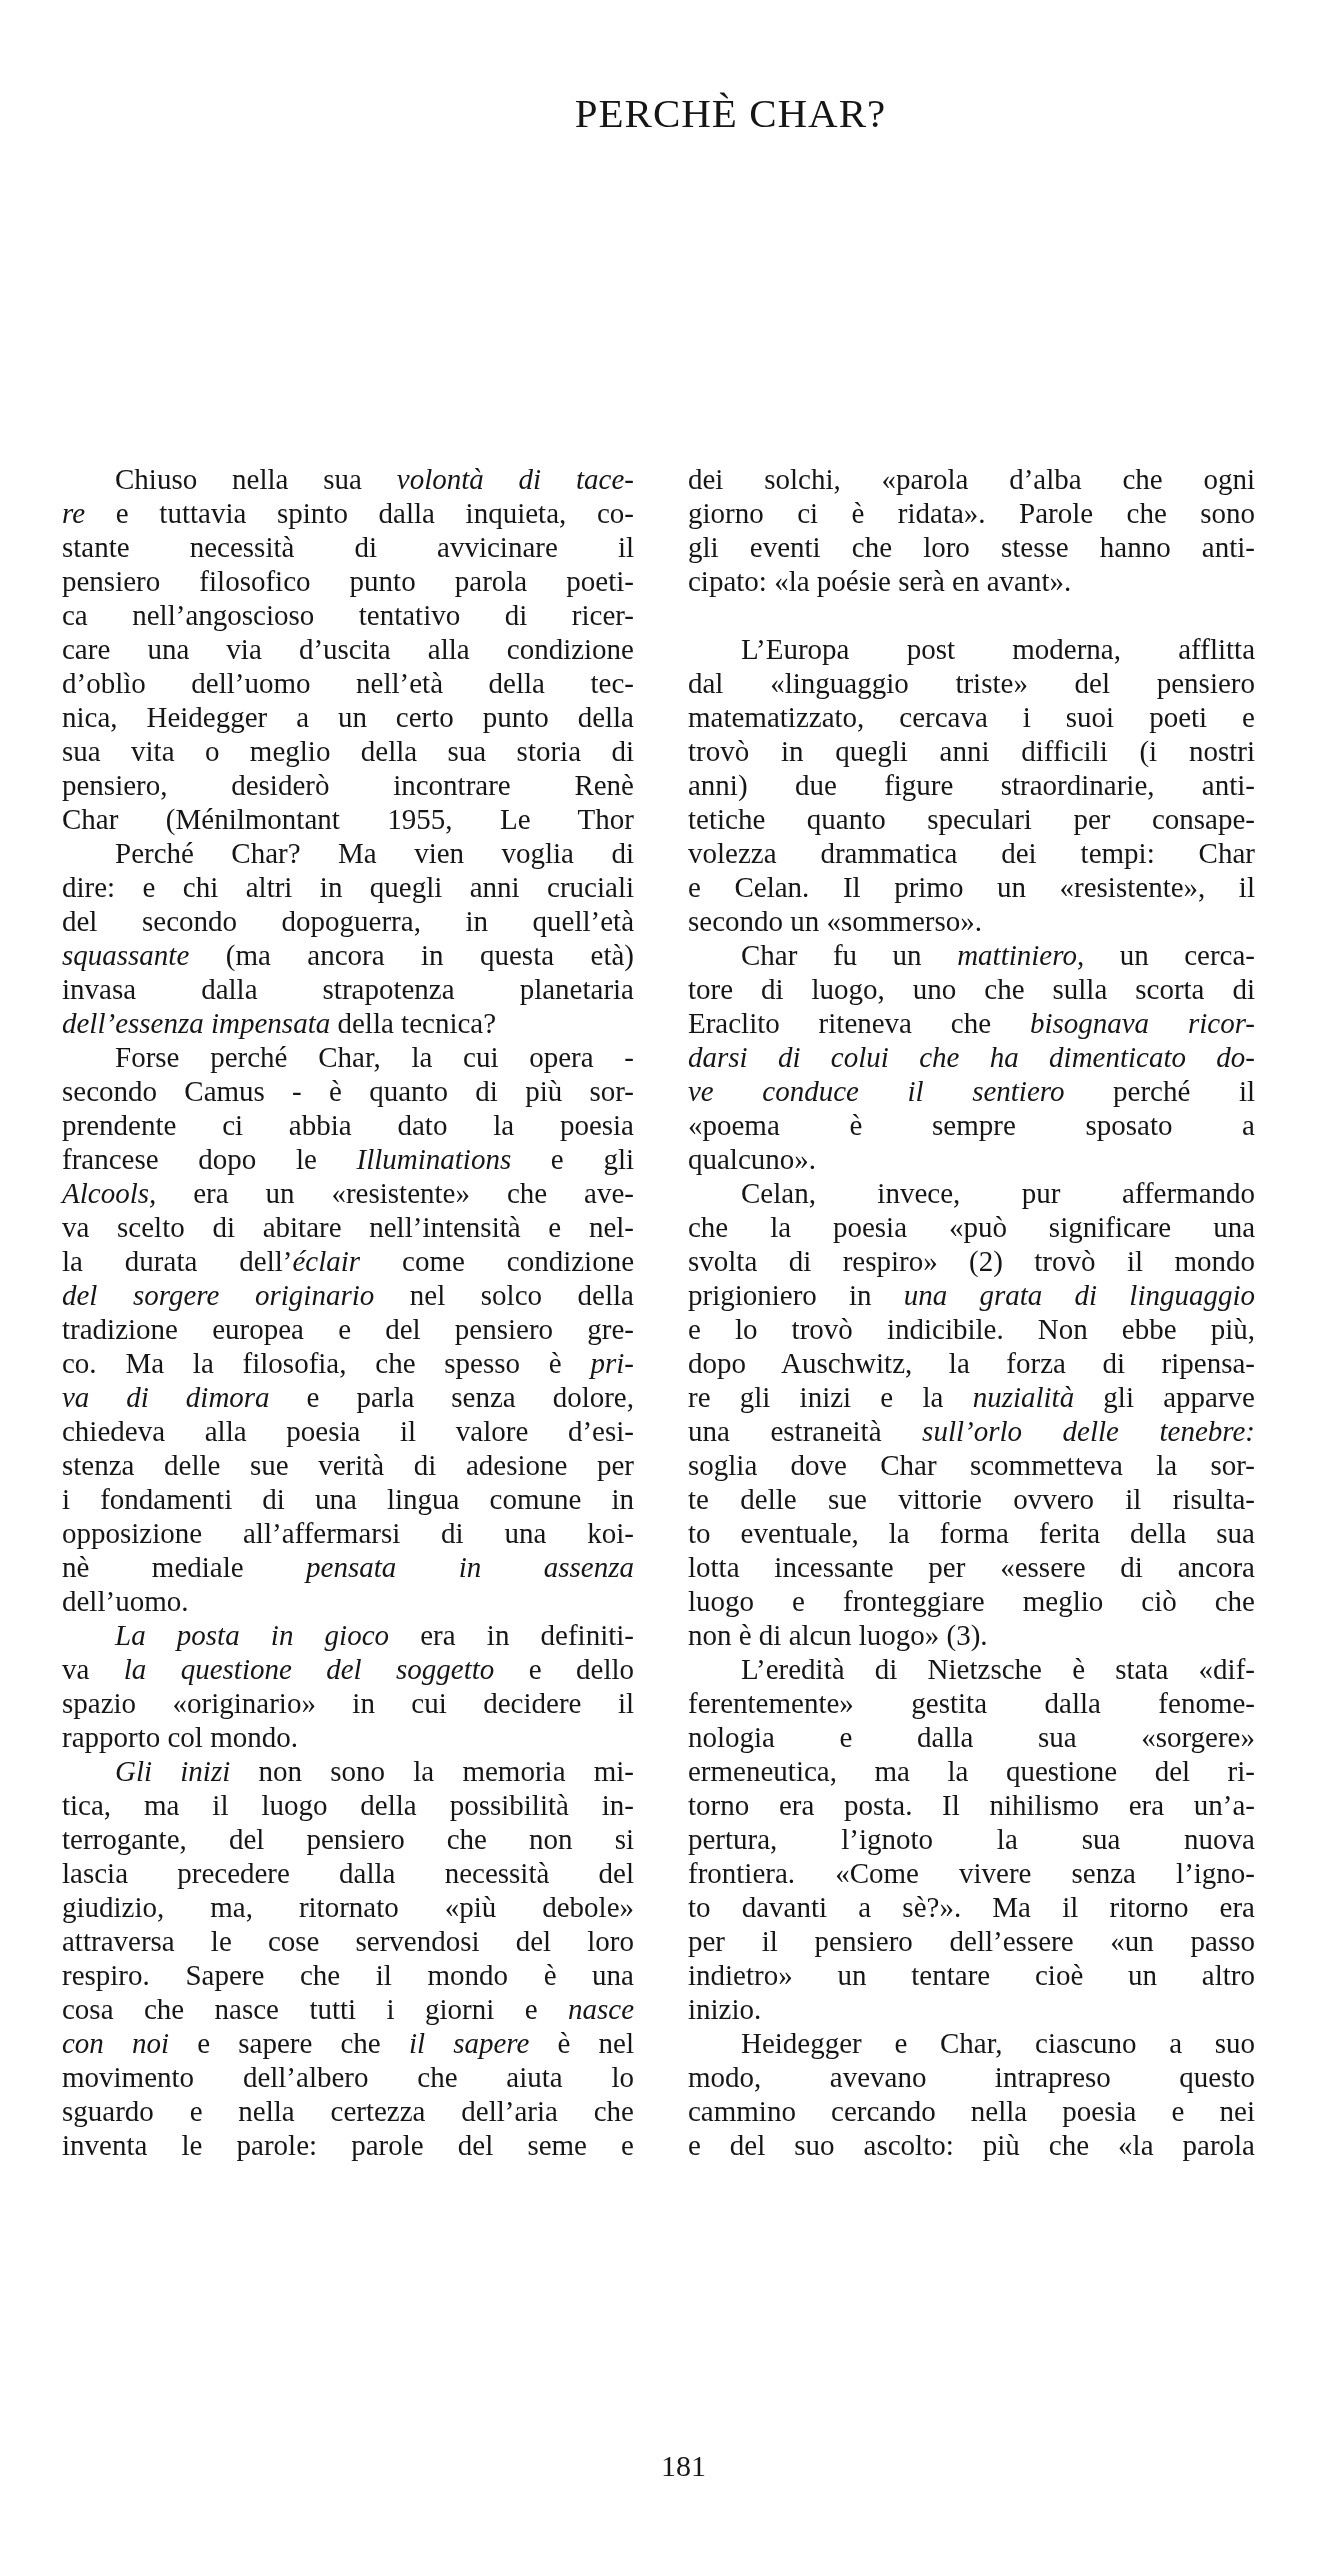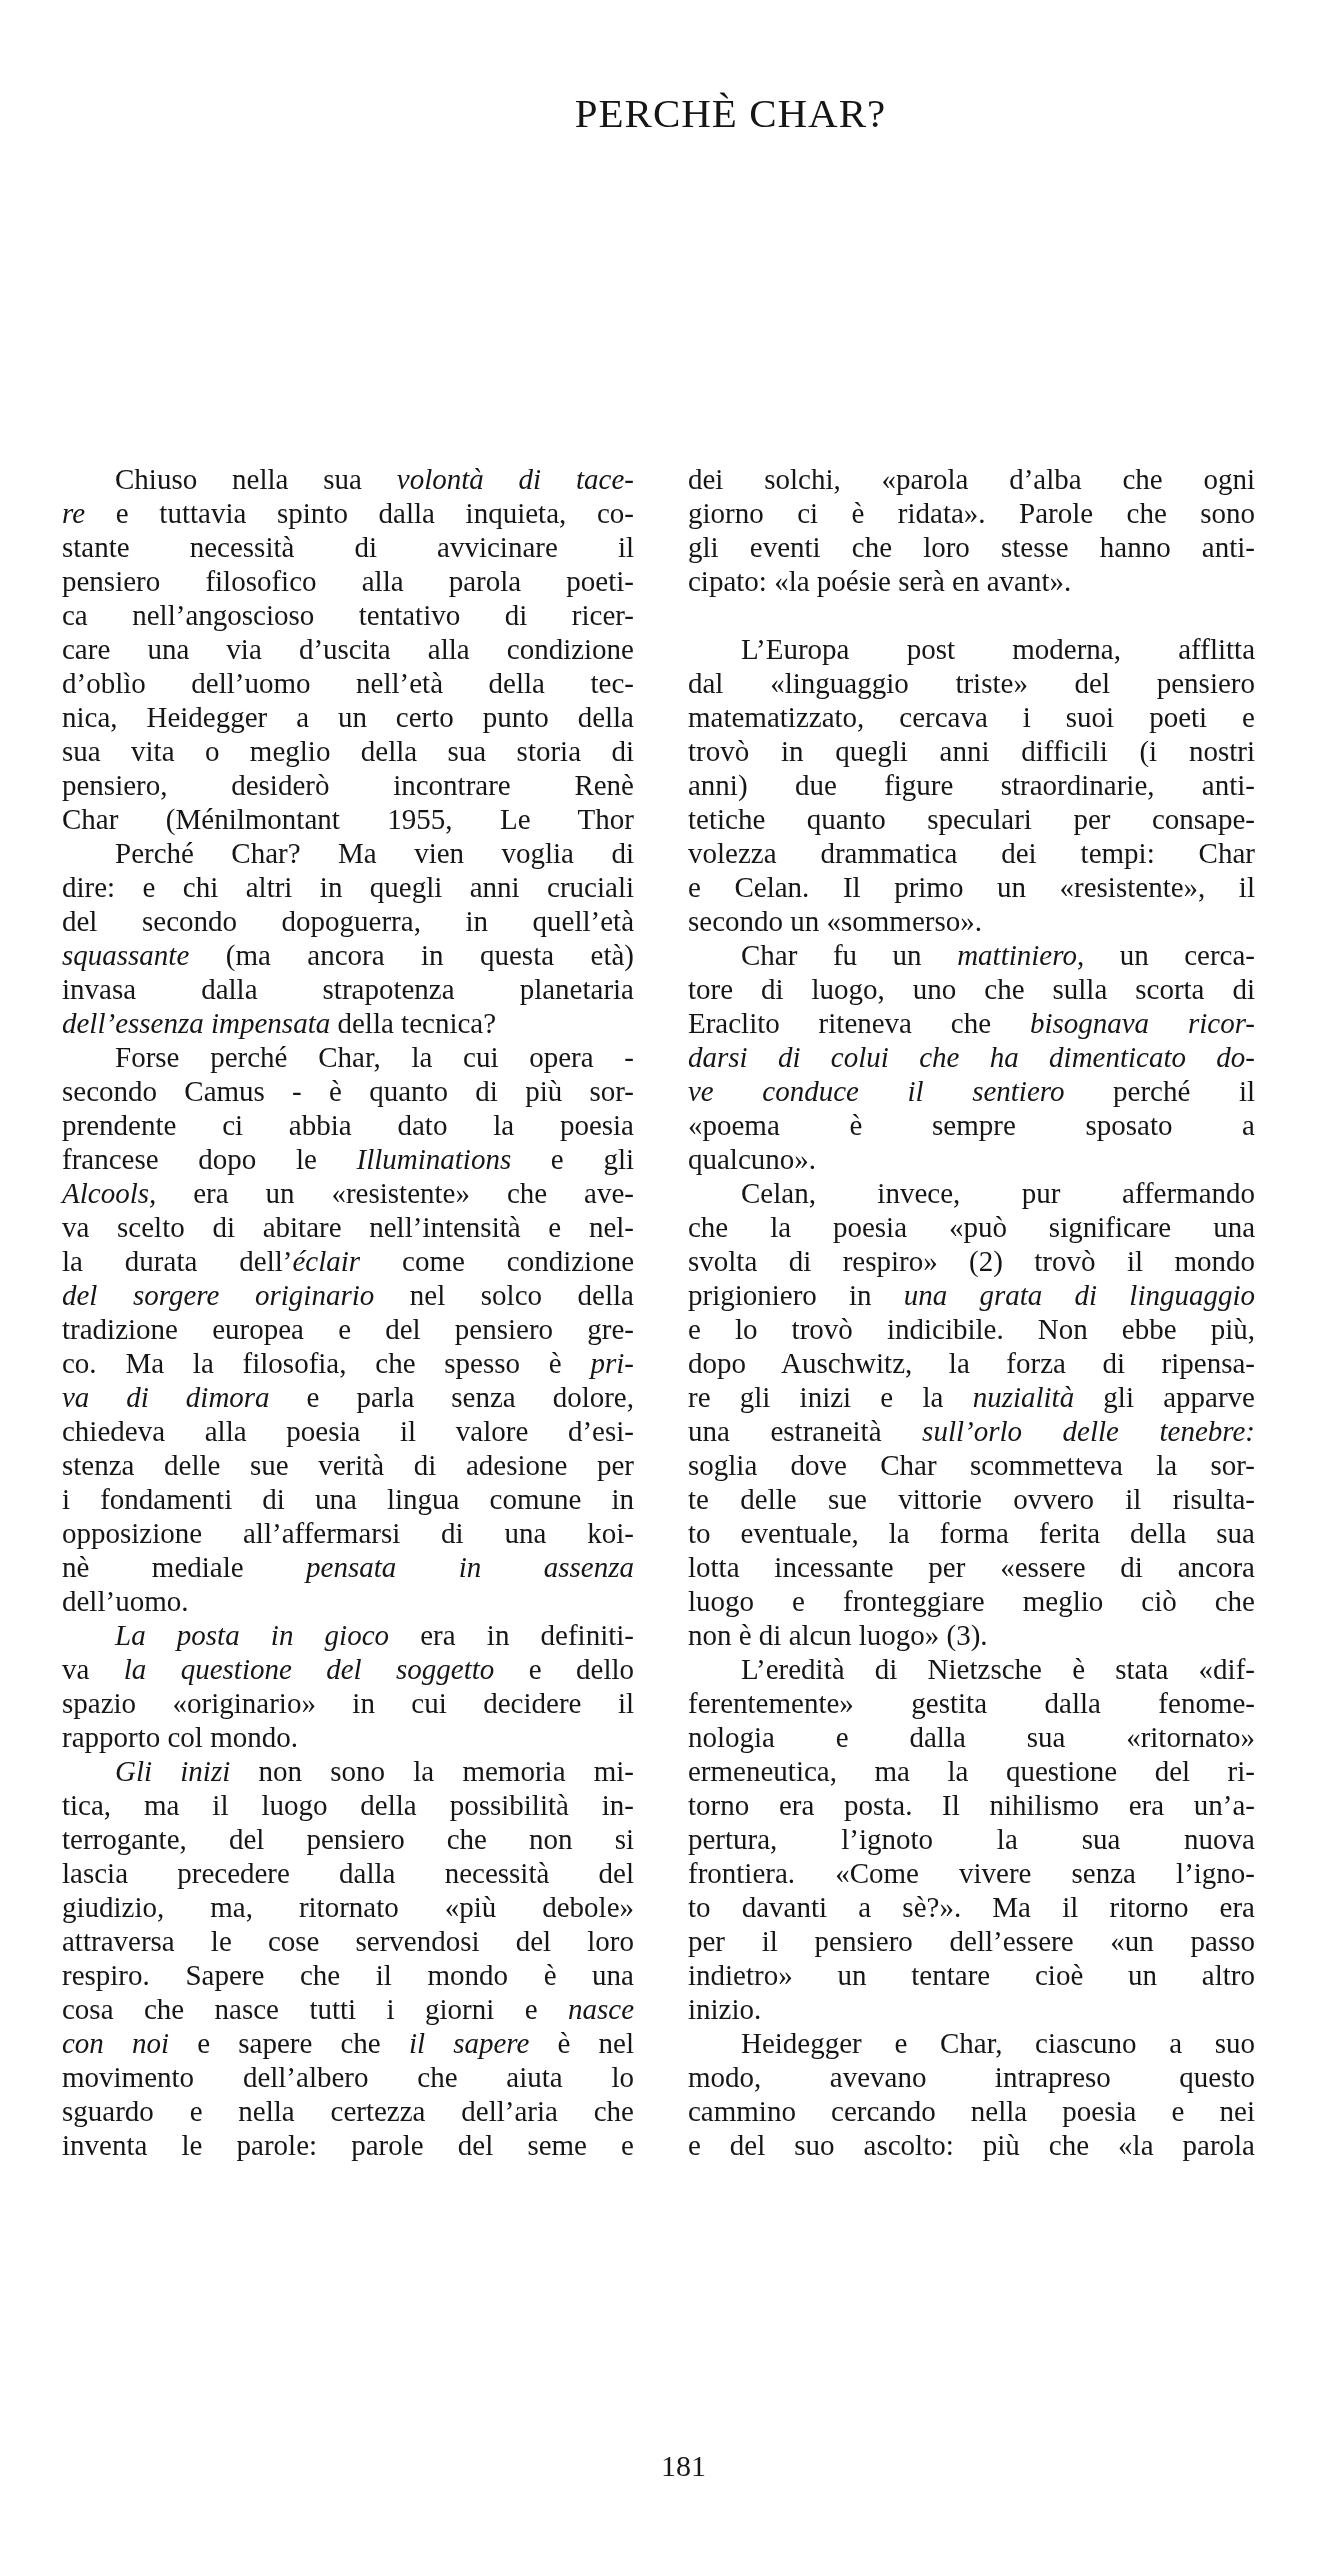--- a/index.html
+++ b/index.html
@@ -34,21 +34,21 @@
 </style>
 </head>
 <body>
 
 <h1 class="title" style="margin:0;font-weight:normal;">PERCHÈ CHAR?</h1>
 
 <div class="col left">
     <span class="line indent"><span>Chiuso nella sua </span><i>volontà di tace-</i></span>
     <span class="line"><i>re</i><span> e tuttavia spinto dalla inquieta, co-</span></span>
     <span class="line"><span>stante necessità di avvicinare il</span></span>
-    <span class="line"><span>pensiero filosofico alla parola poeti-</span></span>
+    <span class="line"><span>pensiero filosofico punto parola poeti-</span></span>
     <span class="line"><span>ca nell’angoscioso tentativo di ricer-</span></span>
     <span class="line"><span>care una via d’uscita alla condizione</span></span>
     <span class="line"><span>d’oblìo dell’uomo nell’età della tec-</span></span>
     <span class="line"><span>nica, Heidegger a un certo punto della</span></span>
     <span class="line"><span>sua vita o meglio della sua storia di</span></span>
     <span class="line"><span>pensiero, desiderò incontrare Renè</span></span>
     <span class="line"><span>Char (Ménilmontant 1955, Le Thor</span></span>
     <span class="line indent"><span>Perché Char? Ma vien voglia di</span></span>
     <span class="line"><span>dire: e chi altri in quegli anni cruciali</span></span>
     <span class="line"><span>del secondo dopoguerra, in quell’età</span></span>
@@ -120,21 +120,21 @@
     <span class="line"><span>re gli inizi e la </span><i>nuzialità</i><span> gli apparve</span></span>
     <span class="line"><span>una estraneità </span><i>sull’orlo delle tenebre:</i></span>
     <span class="line"><span>soglia dove Char scommetteva la sor-</span></span>
     <span class="line"><span>te delle sue vittorie ovvero il risulta-</span></span>
     <span class="line"><span>to eventuale, la forma ferita della sua</span></span>
     <span class="line"><span>lotta incessante per «essere di ancora</span></span>
     <span class="line"><span>luogo e fronteggiare meglio ciò che</span></span>
     <span class="line last"><span>non è di alcun luogo» (3).</span></span>
     <span class="line indent"><span>L’eredità di Nietzsche è stata «dif-</span></span>
     <span class="line"><span>ferentemente» gestita dalla fenome-</span></span>
-    <span class="line"><span>nologia e dalla sua «ritornato»</span></span>
+    <span class="line"><span>nologia e dalla sua «sorgere»</span></span>
     <span class="line"><span>ermeneutica, ma la questione del ri-</span></span>
     <span class="line"><span>torno era posta. Il nihilismo era un’a-</span></span>
     <span class="line"><span>pertura, l’ignoto la sua nuova</span></span>
     <span class="line"><span>frontiera. «Come vivere senza l’igno-</span></span>
     <span class="line"><span>to davanti a sè?». Ma il ritorno era</span></span>
     <span class="line"><span>per il pensiero dell’essere «un passo</span></span>
     <span class="line"><span>indietro» un tentare cioè un altro</span></span>
     <span class="line last"><span>inizio.</span></span>
     <span class="line indent"><span>Heidegger e Char, ciascuno a suo</span></span>
     <span class="line"><span>modo, avevano intrapreso questo</span></span>

